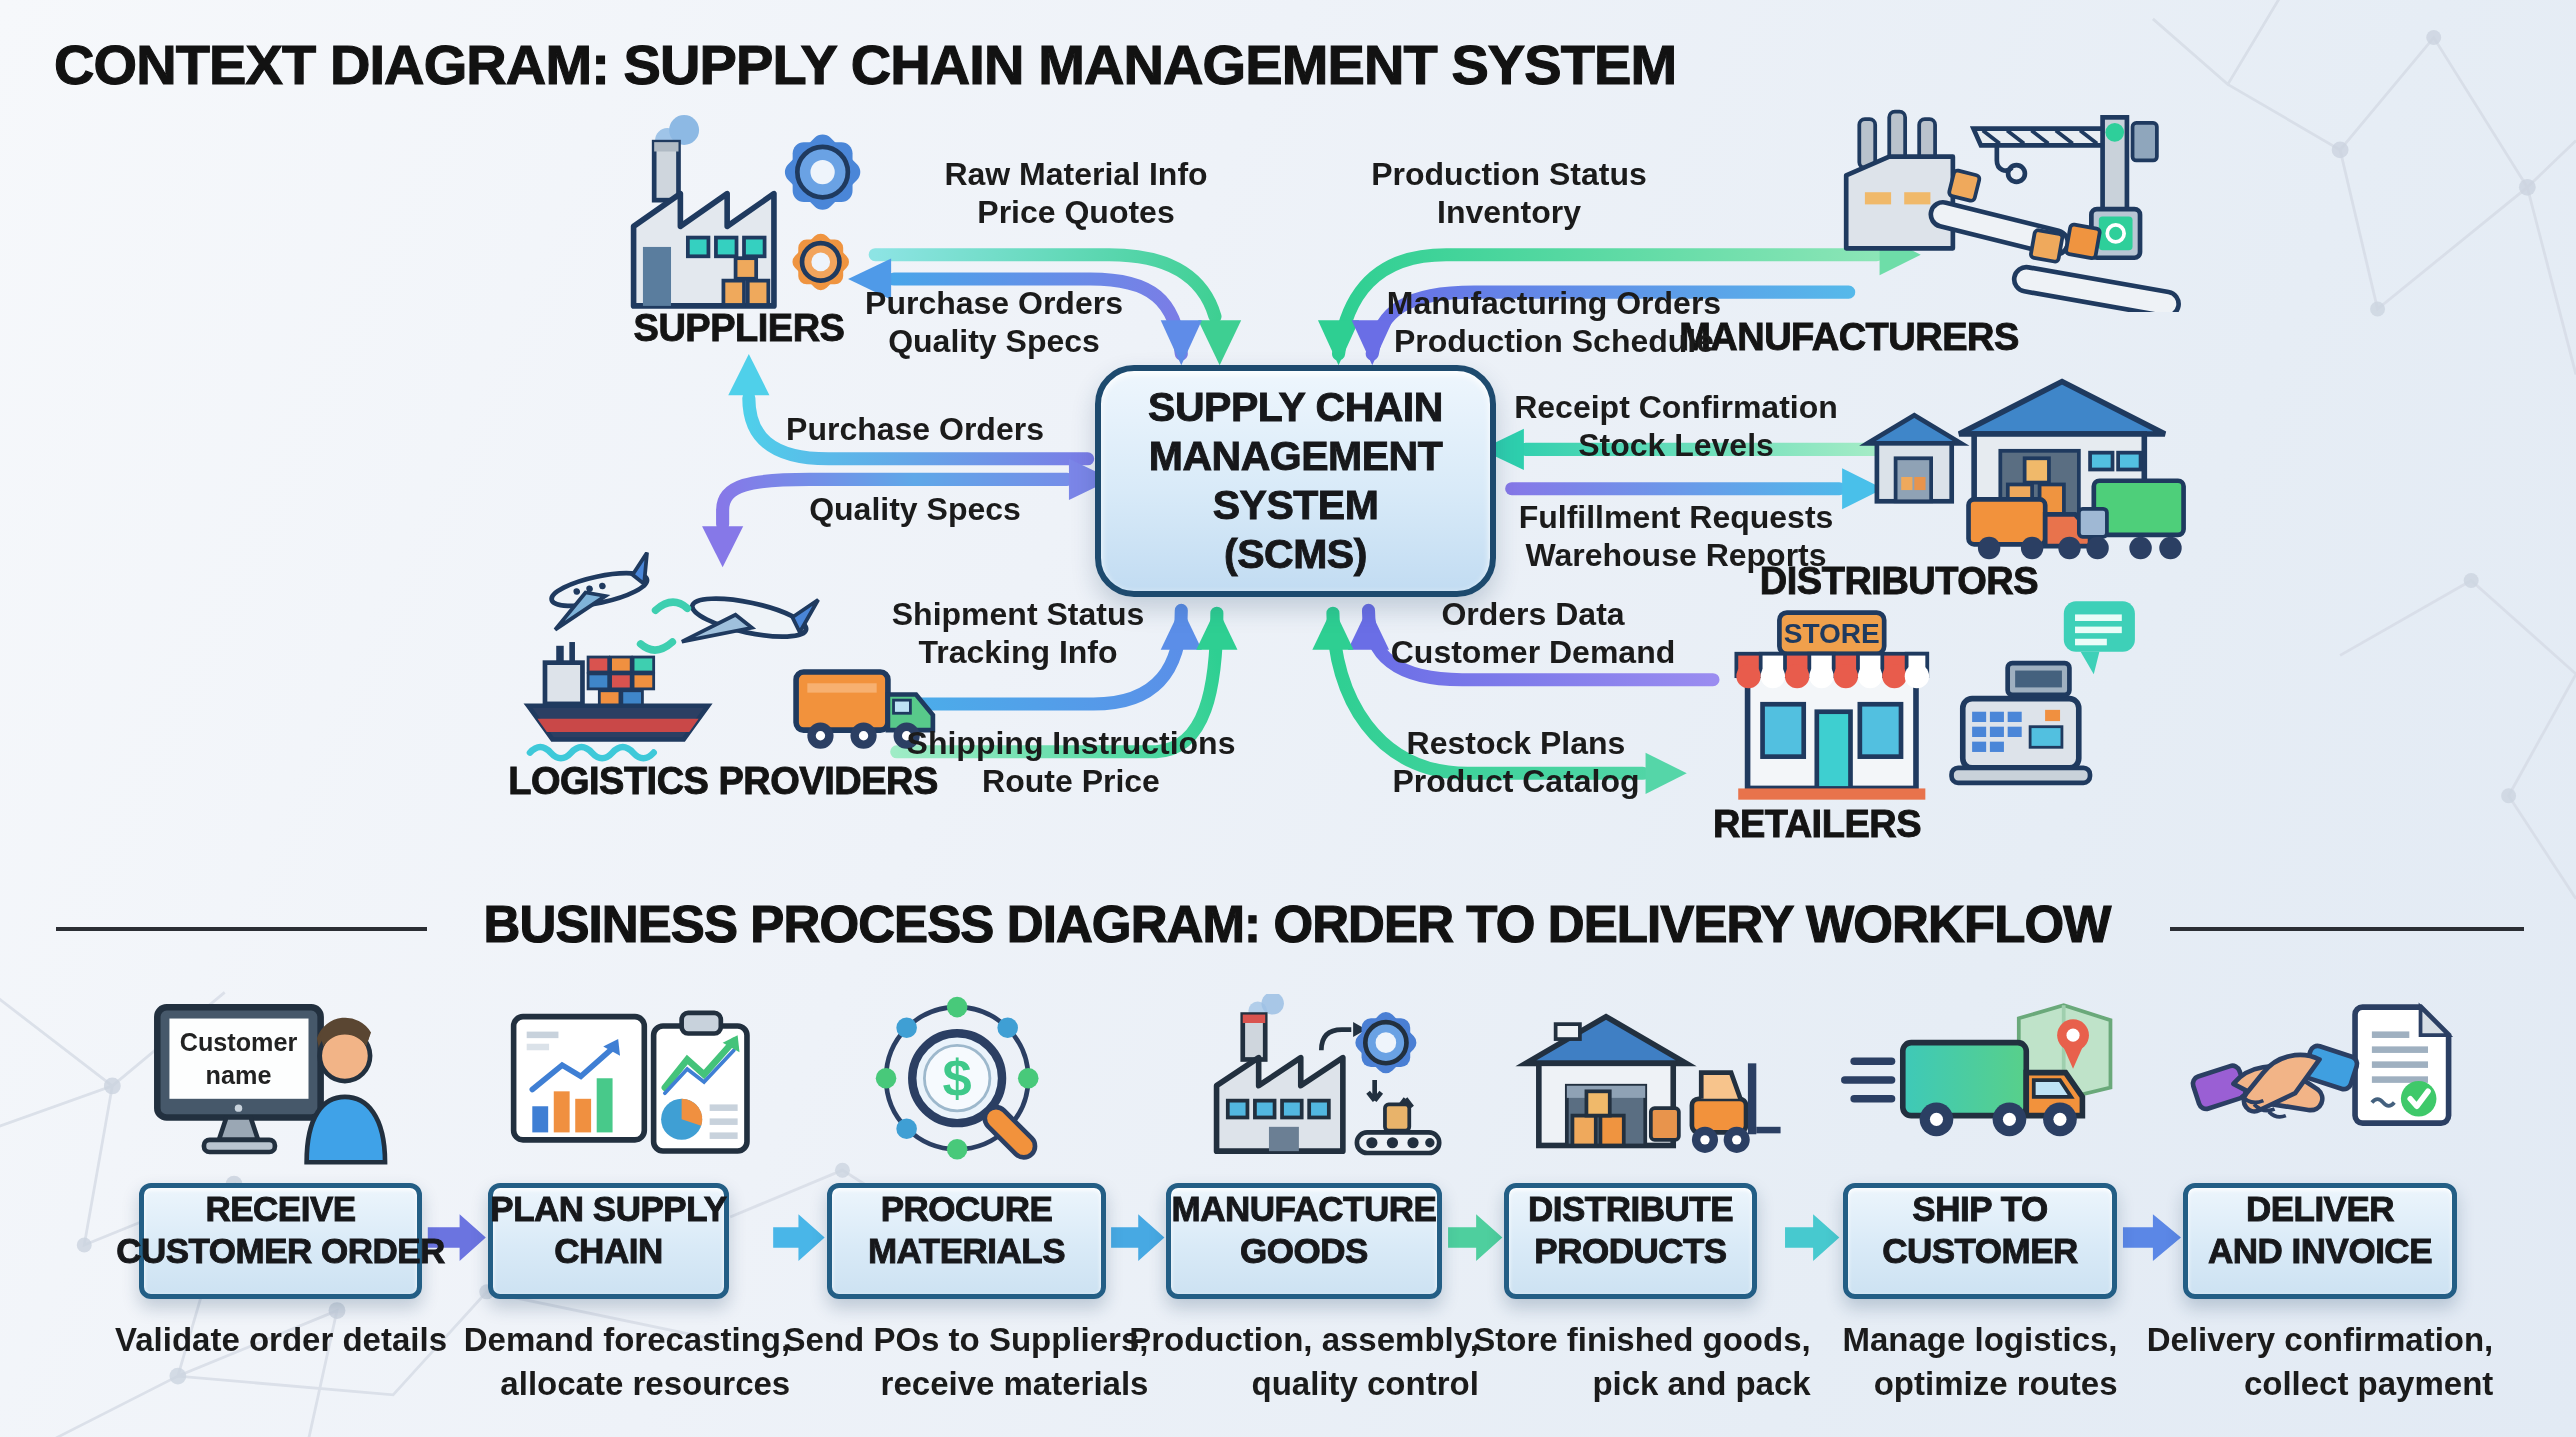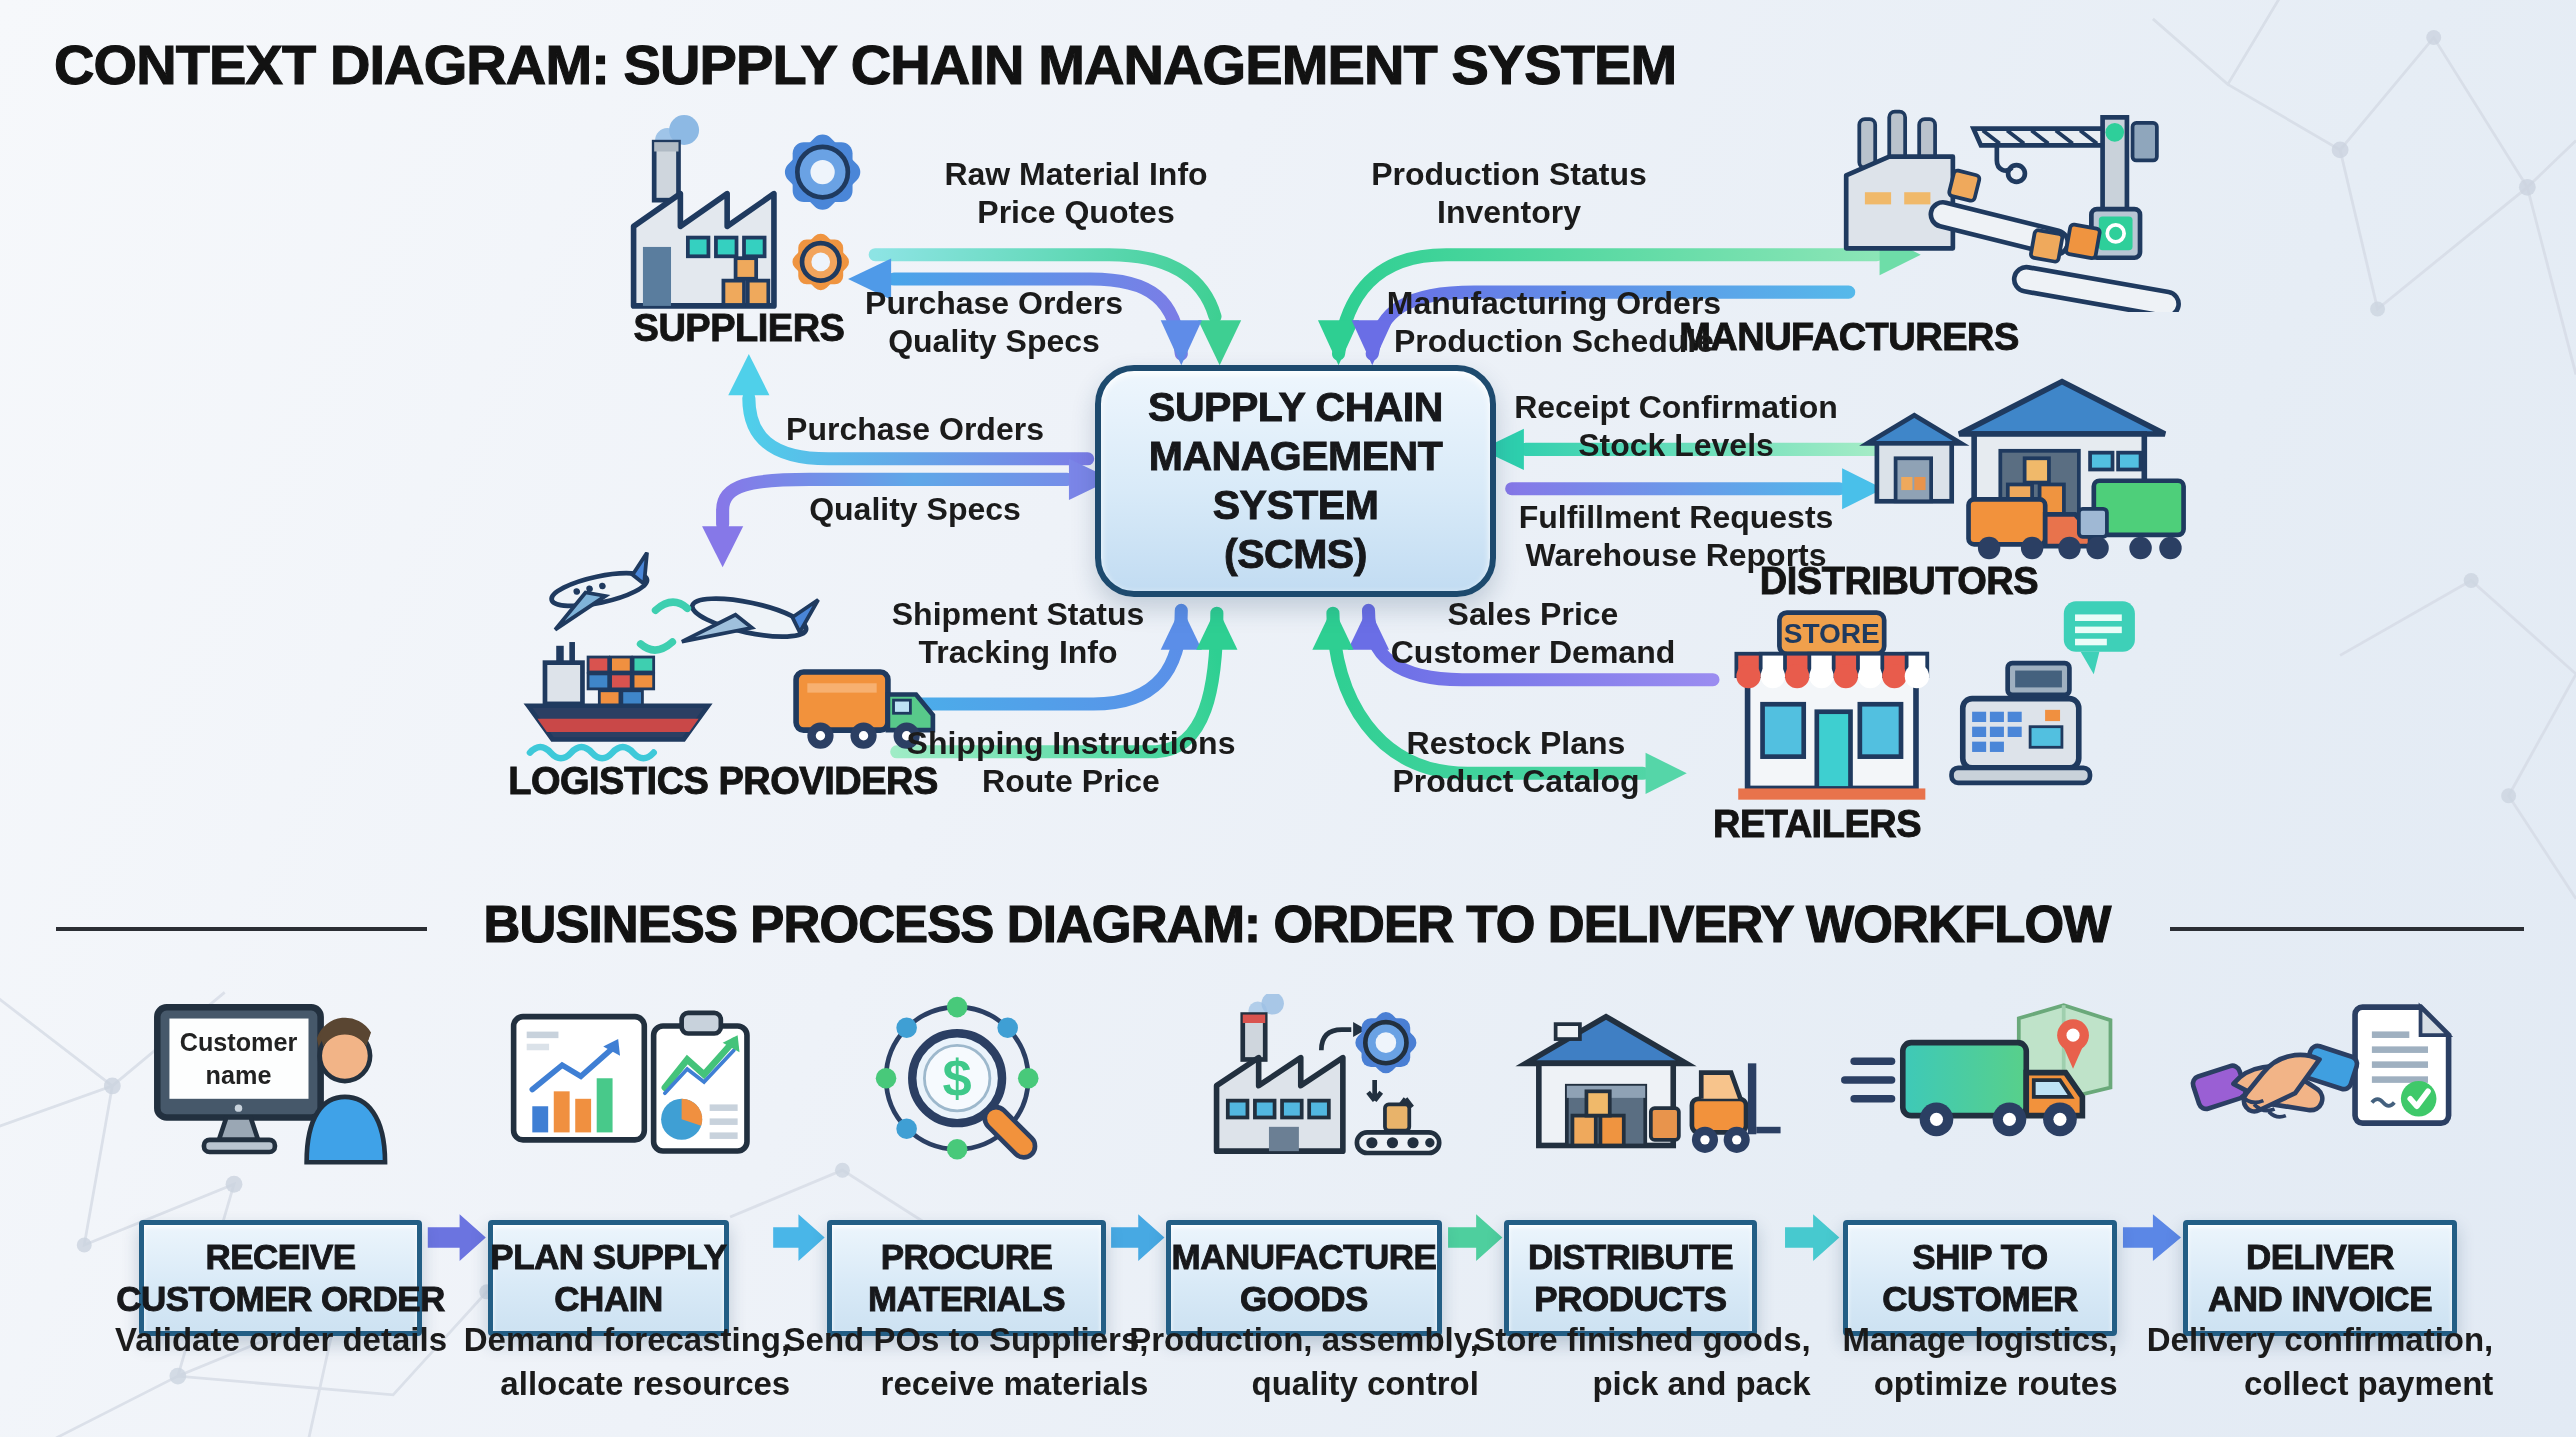--- a/index.html
+++ b/index.html
@@ -20,24 +20,24 @@
     background:linear-gradient(180deg,#eef6fd 0%,#d8eaf8 55%,#c2dcf2 100%);
     box-shadow:0 11.2px 24px rgba(25,60,95,.20), inset 0 2.8px 7.5px #ffffff;
     display:flex;flex-direction:column;align-items:center;justify-content:center;z-index:2;text-align:center}
   .scms div{font-size:41px;line-height:49px;font-weight:bold;letter-spacing:-0.5px;color:#17181b;
     -webkit-text-stroke:0.9px currentColor}
   .elabel{position:absolute;transform:translateX(-50%);font-size:38px;font-weight:bold;color:#141414;
     letter-spacing:-0.5px;white-space:nowrap;-webkit-text-stroke:0.9px currentColor;z-index:3}
   .flabel{position:absolute;transform:translateX(-50%);text-align:center;font-size:32px;line-height:38px;
     color:#1b1b1b;font-weight:600;white-space:nowrap;z-index:3}
   .ico{position:absolute;z-index:2}
-  .pbox{position:absolute;top:1220px;height:116px;box-sizing:border-box;border:5.6px solid #235e85;border-radius:4px;
+  .pbox{position:absolute;top:1183px;height:116px;box-sizing:border-box;border:5.6px solid #235e85;border-radius:12px;
     background:linear-gradient(180deg,#ecf5fc 0%,#d9eaf7 55%,#cde2f2 100%);
     box-shadow:0 8.4px 17px rgba(25,60,95,.22), inset 0 1.9px 4.7px #fff;
-    display:flex;flex-direction:column;align-items:center;justify-content:center;z-index:2}
+    display:flex;flex-direction:column;align-items:center;z-index:2}
   .pbox div{font-size:35px;line-height:42px;font-weight:bold;letter-spacing:-0.5px;color:#17181b;
     text-align:center;white-space:nowrap;-webkit-text-stroke:0.9px currentColor}
   .pdesc{position:absolute;top:1318px;transform:translateX(-50%);text-align:right;font-size:33px;
     line-height:44px;color:#1b1b1b;font-weight:600;white-space:nowrap;z-index:2}
 </style>
 </head>
 <body>
 
 <div class="canvas">
 
@@ -390,21 +390,21 @@
   </div>
   <div class="flabel" style="left:1018px;top:595px">
     <div>Shipment Status</div>
     <div>Tracking Info</div>
   </div>
   <div class="flabel" style="left:1071px;top:724px">
     <div>Shipping Instructions</div>
     <div>Route Price</div>
   </div>
   <div class="flabel" style="left:1533px;top:595px">
-    <div>Sales Price</div>
+    <div>Orders Data</div>
     <div>Customer Demand</div>
   </div>
   <div class="flabel" style="left:1516px;top:724px">
     <div>Restock Plans</div>
     <div>Product Catalog</div>
   </div>
 
   <div class="divline" style="left:56px;width:371px"></div>
   <div class="divline" style="left:2170px;width:354px"></div>
   <div class="sec-title">BUSINESS PROCESS DIAGRAM: ORDER TO DELIVERY WORKFLOW</div>

